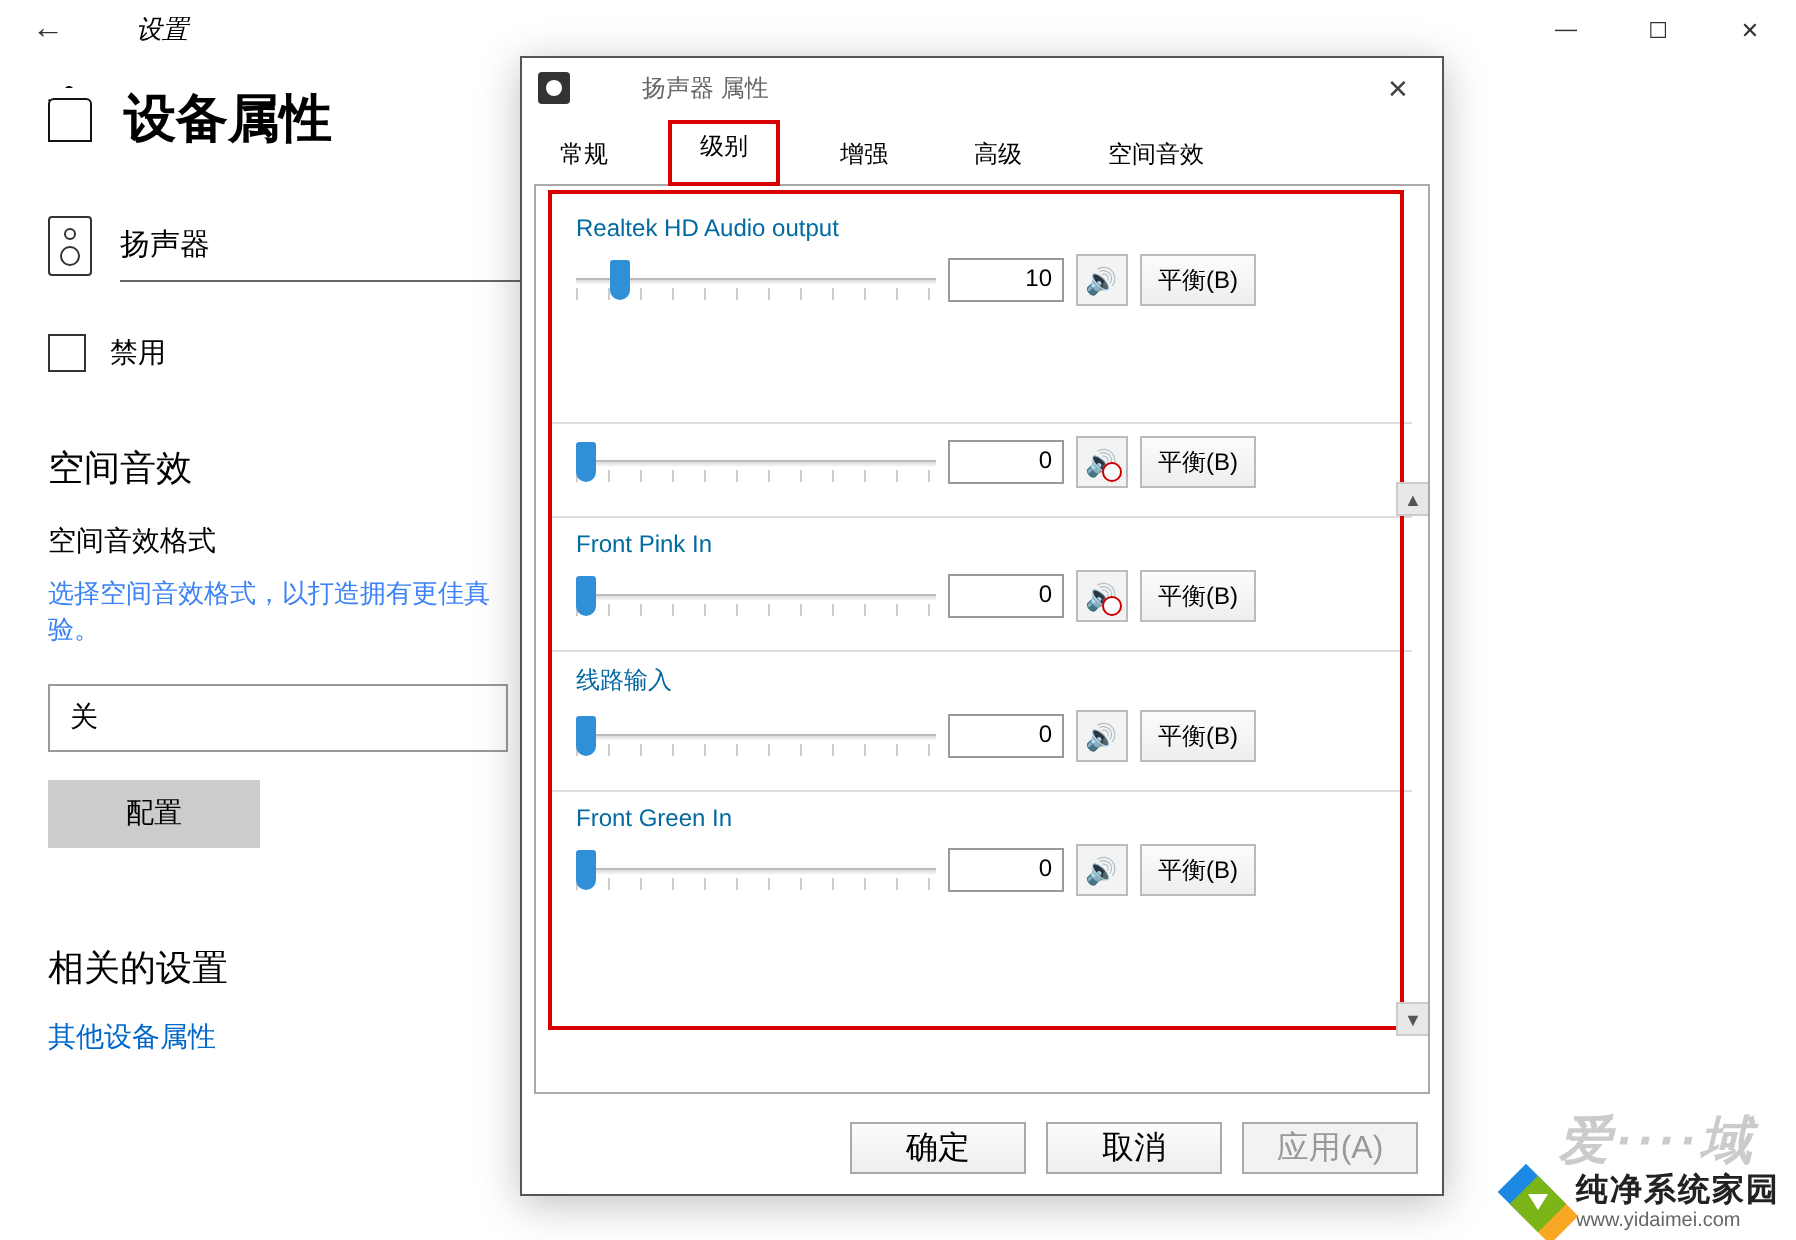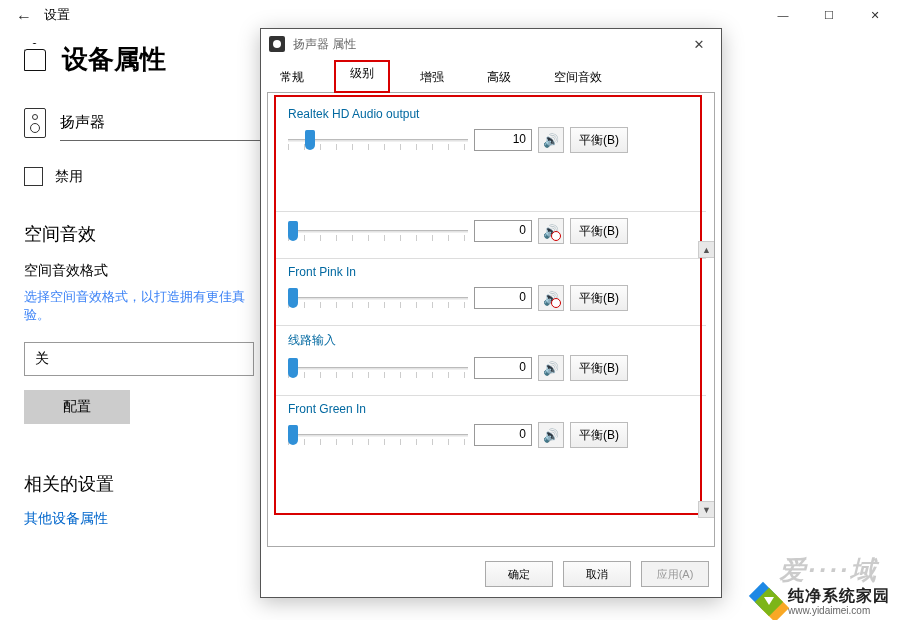--- a/index.html
+++ b/index.html
@@ -1,21 +1,21 @@
 <!DOCTYPE html>
 <html><head>
   <meta charset="utf-8">
   <style>
     * { box-sizing: border-box; font-family: "Microsoft YaHei", "Segoe UI", sans-serif; }
     body { margin: 0; width: 898px; height: 620px; background: #fff; position: relative; overflow: hidden; }
     
     
     .main-titlebar { height: 30px; display: flex; align-items: center; padding: 0 0 0 16px; }
     .main-titlebar .back { width: 24px; font-size: 16px; color: #333; }
-    .main-titlebar .title { flex: 0 0 auto; font-size: 13px; margin-left: 4px; }
+    .main-titlebar .title { flex: 0 0 auto; font-size: 13px; margin-left: 28px; font-style: italic; }
     .main-titlebar .spacer { flex: 1; }
     .win-btns { display: flex; }
     .win-btn { width: 46px; height: 30px; display: flex; align-items: center; justify-content: center; font-size: 11px; color: #333; }
     
     
     .settings { padding: 12px 24px; }
     .settings-header { display: flex; align-items: center; margin-bottom: 28px; }
     .home-icon { width: 22px; height: 22px; border: 1.5px solid #111; border-radius: 3px 3px 0 0; position: relative; margin-right: 16px; }
     .home-icon::before { content: ""; position: absolute; top: -7px; left: -1.5px; width: 22px; height: 8px; border-left: 1.5px solid #111; border-right: 1.5px solid #111; border-top: 1.5px solid #111; clip-path: polygon(50% 0, 100% 100%, 0 100%); box-sizing: border-box; }
     .settings-title { font-size: 26px; font-weight: 600; }
@@ -37,21 +37,21 @@
     .config-btn { width: 106px; height: 34px; background: #ccc; border: none; font-size: 14px; display:flex; align-items:center; justify-content:center; }
     
     .related-title { font-size: 18px; margin-top: 48px; margin-bottom: 14px; }
     .related-link { color: #0066cc; font-size: 14px; }
     
     
     .dialog { position: absolute; top: 28px; left: 260px; width: 462px; height: 570px; background: #fff; border: 1px solid #555; box-shadow: 0 4px 20px rgba(0,0,0,0.25); display: flex; flex-direction: column; }
     .dlg-titlebar { height: 30px; display: flex; align-items: center; padding: 0 2px 0 8px; }
     .dlg-icon { width: 16px; height: 16px; background: #333; border-radius: 2px; margin-right: 8px; position:relative; }
     .dlg-icon::after { content:""; position:absolute; width:8px; height:8px; border-radius:50%; background:#fff; top:4px; left:4px;}
-    .dlg-title { flex: 1; font-size: 12px; color: #666; }
+    .dlg-title { flex: 1; font-size: 12px; color: #666; margin-left: 28px; }
     .dlg-close { width: 40px; height: 28px; display: flex; align-items: center; justify-content: center; font-size: 13px; color: #444; font-family: sans-serif;}
     
     .tabs { display: flex; height: 30px; padding: 0 6px; margin-top: 4px; gap: 17px; }
     .tab { padding: 5px 12px; font-size: 12px; border: 1px solid transparent; }
     .tab.active { border: 1px solid #aaa; border-bottom: 1px solid #fff; position: relative; z-index: 2; }
     .tab-highlight { border: 2.5px solid #d80000 !important; border-bottom-color: #d80000 !important; padding: 3px 14px 8px; margin-top:-3px;}
     .tab-panel { flex: 1; border: 1px solid #aaa; margin: -1px 6px 6px; background: #fff; padding: 8px; position: relative; overflow: hidden; }
     
     .red-box { position: absolute; top: 2px; left: 6px; right: 12px; height: 420px; border: 2.5px solid #d80000; pointer-events: none; }
     
@@ -68,21 +68,21 @@
     .sound-btn.muted::after { content:""; position:absolute; width:8px; height:8px; border:1.5px solid #c00; border-radius:50%; bottom:2px; right:2px; background:#fff;}
     .sound-btn.muted::before { content:"🔊"; }
     .balance-btn { width: 58px; height: 26px; border: 1px solid #bbb; background: linear-gradient(#fcfcfc,#eee); font-size: 12px; display:flex; align-items:center; justify-content:center;}
     .spacer1 { height: 44px; }
     
     .scroll-arrow { position: absolute; right: -1px; width: 17px; height: 17px; background: #e8e8e8; border:1px solid #ccc; display:flex; align-items:center; justify-content:center; font-size:9px; color:#555;}
     .scroll-up { top: 148px; }
     .scroll-down { top: 408px; }
     
     .dlg-buttons { display: flex; justify-content: flex-end; gap: 10px; padding: 8px 12px 10px; }
-    .dlg-btn { width: 68px; height: 26px; border: 1px solid #aaa; background: linear-gradient(#fcfcfc,#eee); font-size: 11px; display:flex; align-items:center; justify-content:center;}
+    .dlg-btn { width: 88px; height: 26px; border: 1px solid #aaa; background: linear-gradient(#fcfcfc,#eee); font-size: 16px; display:flex; align-items:center; justify-content:center;}
     .dlg-btn.disabled { color: #999; background: #f2f2f2; }
     
     .watermark { position: absolute; bottom: 4px; right: 8px; display:flex; align-items:center; gap:6px; }
     .wm-logo { position:relative; width:26px; height:26px;}
     .wm-diamond { position:absolute; width:20px; height:20px; transform: rotate(45deg); top:3px; left:3px;}
     .wm-d1 { background:#7cb518; z-index:1;}
     .wm-d2 { background:#1e88e5; top:-3px; left:-3px; z-index:0;}
     .wm-d3 { background:#f9a825; top:9px; left:9px; z-index:0;}
     .wm-arrow { position:absolute; top:8px; left:8px; width:0; height:0; border-left:5px solid transparent; border-right:5px solid transparent; border-top:8px solid #fff; z-index:2;}
     .wm-text { display:flex; flex-direction:column; line-height:1.1;}

